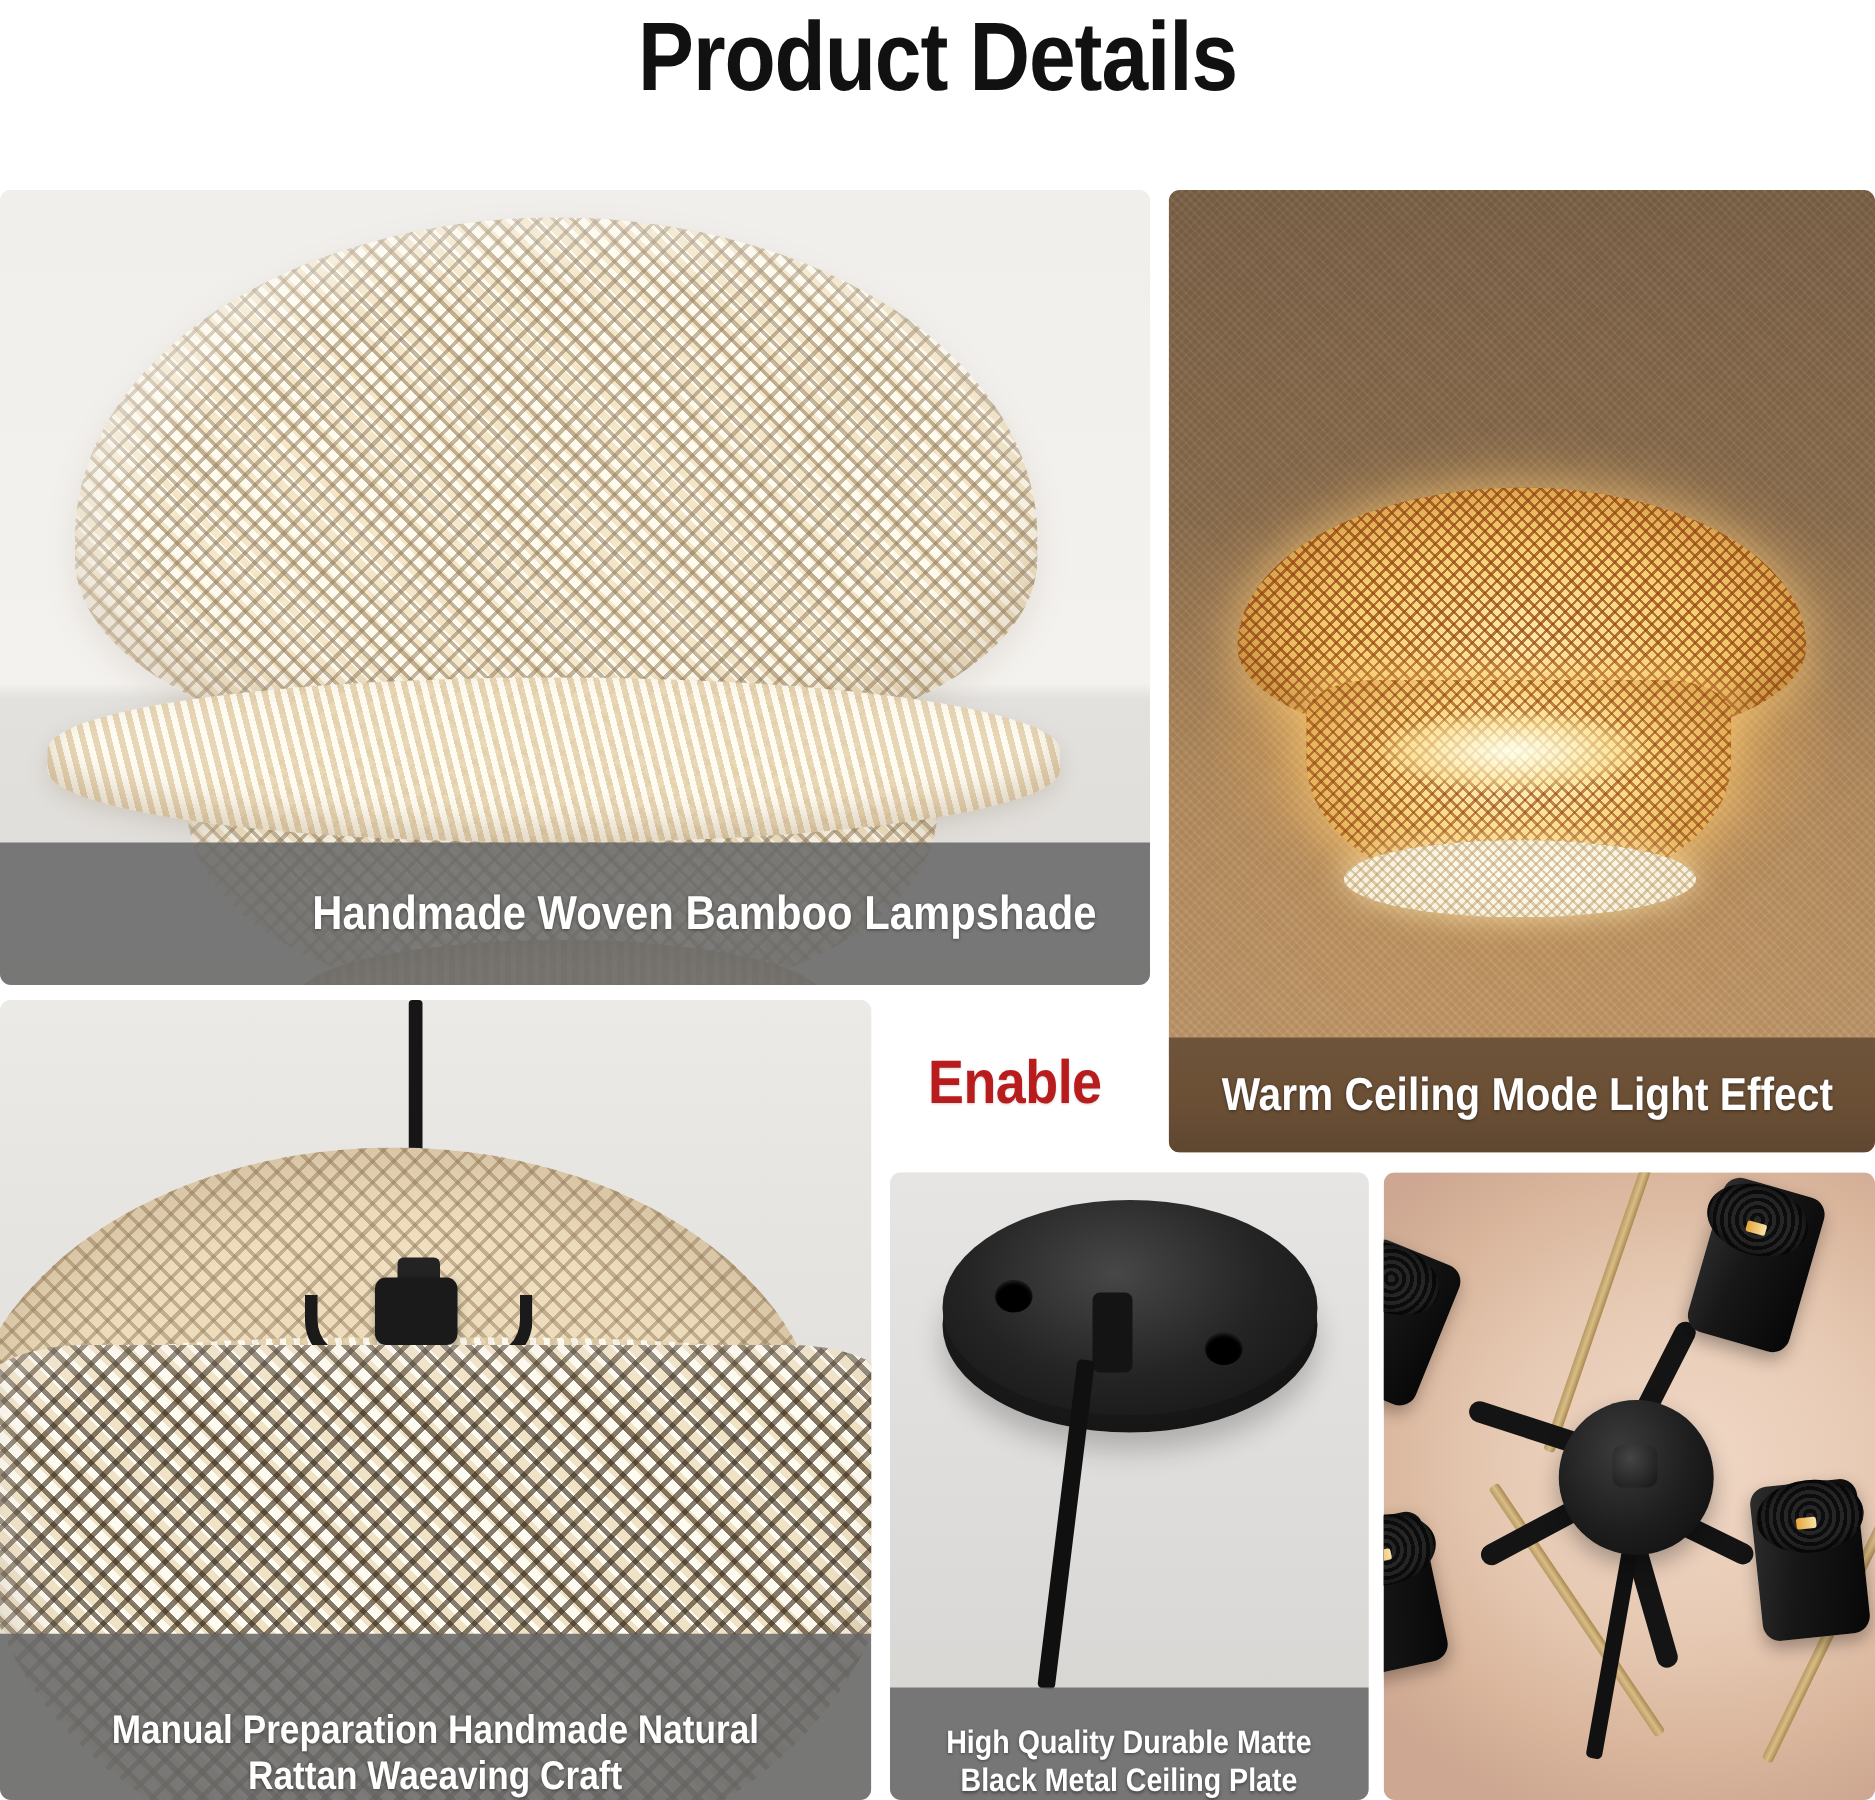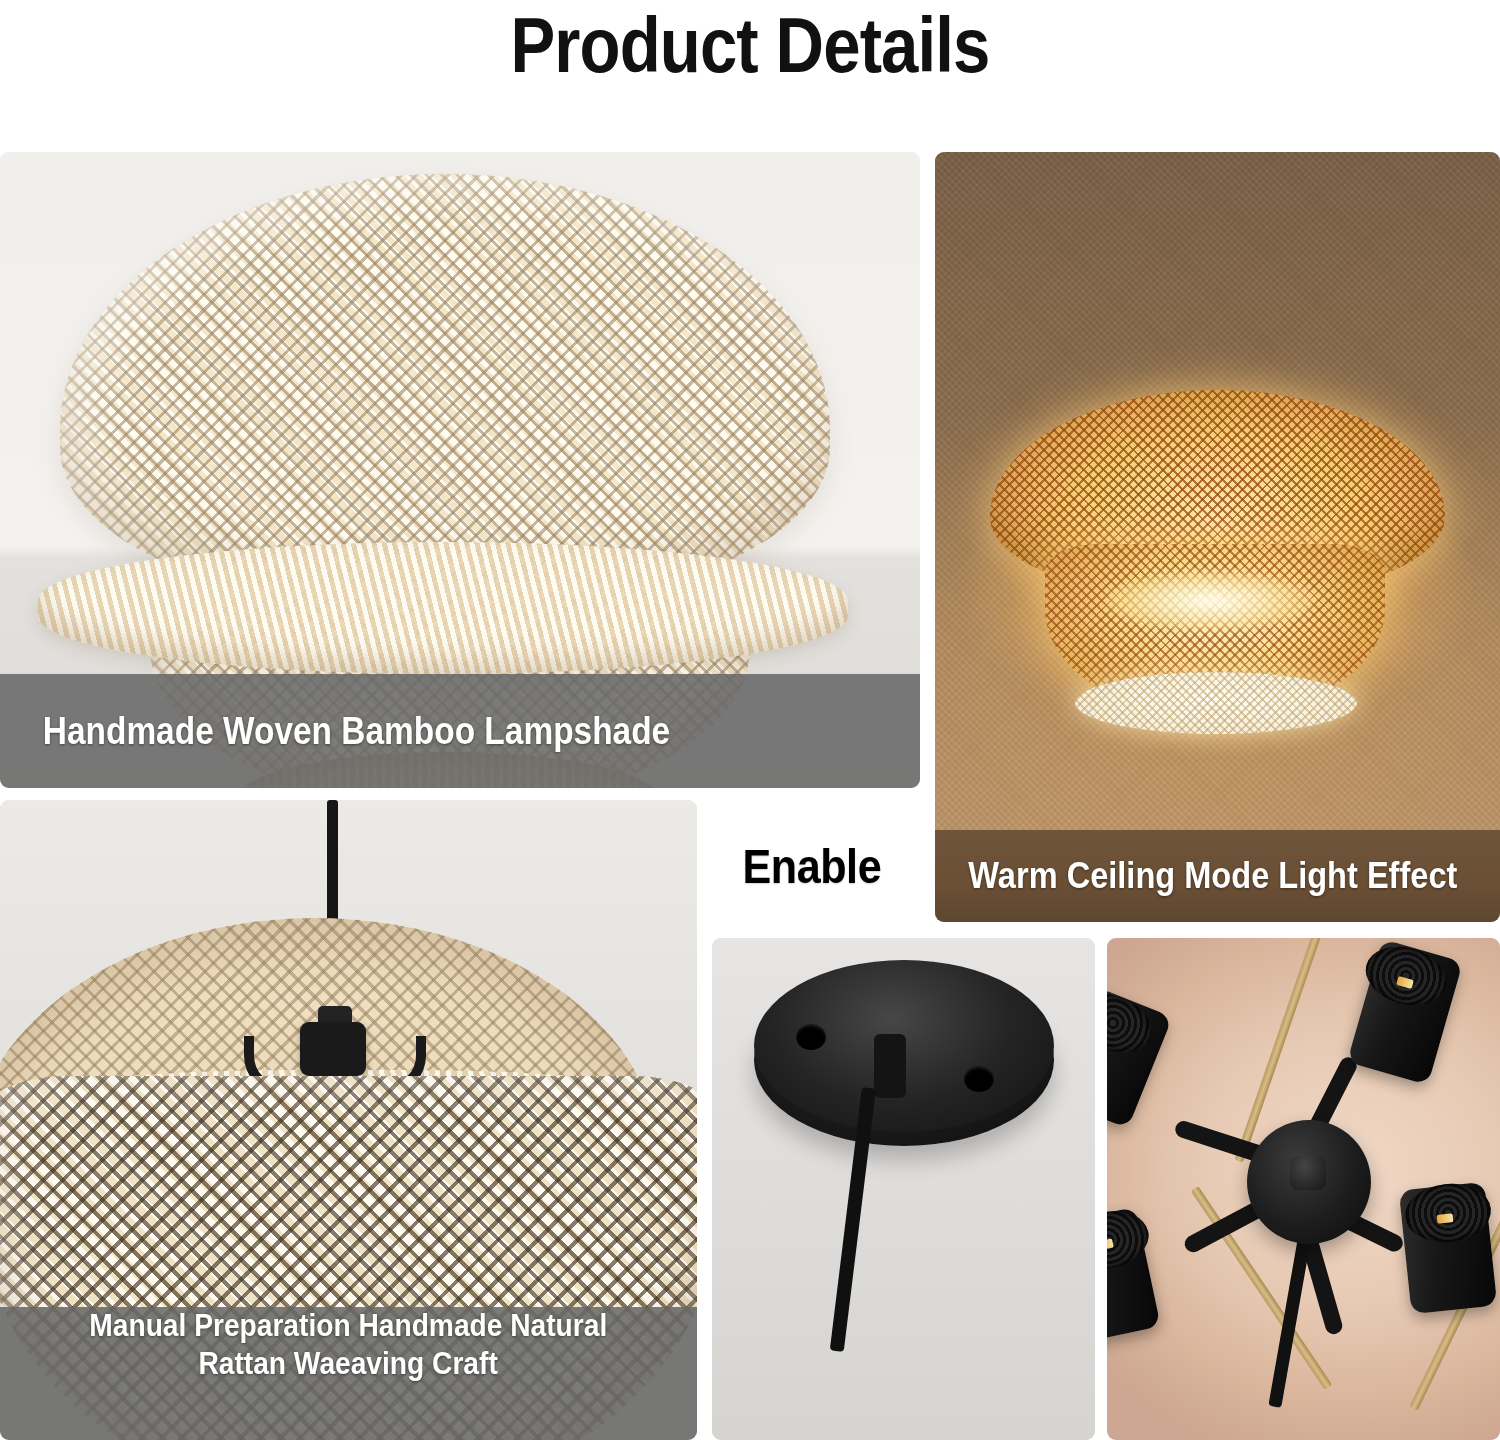--- a/index.html
+++ b/index.html
@@ -43,37 +43,37 @@
   }
 
   
   .caption {
     position: absolute;
     left: 0;
     right: 0;
     bottom: 0;
     display: flex;
     align-items: center;
-    justify-content: flex-start;
+    justify-content: flex-end;
     text-align: center;
     color: #ffffff;
     font-weight: 700;
     text-shadow: 0 1px 3px rgba(0,0,0,.45);
     font-family: "Liberation Sans", sans-serif;
   }
   .caption.gray  { background: rgba(105,105,105,.88); }
   .caption.brown { background: linear-gradient(180deg,#6e543a 0%, #6a4f35 60%, #5e4630 100%); }
   .caption span { transform: scaleX(0.88); display: inline-block; }
 
   
   .enable-label {
     position: absolute;
     font-size: 49px;
     font-weight: 700;
-    color: #000000;
+    color: #b91c1c;
     letter-spacing: -0.5px;
     text-shadow: 0 1px 2px rgba(0,0,0,.18);
     font-family: "Liberation Sans", sans-serif;
   }
   .enable-label span { transform: scaleX(0.88); display: inline-block; }
 
   
   .p1 .bg {
     position: absolute; inset: 0;
     background:
@@ -406,20 +406,24 @@
 
 <div class="panel p4" style="left:712px; top:938px; width:383px; height:502px;">
   <div class="photo">
     <div class="bg"></div>
     <div class="plate"></div>
     <div class="plate-rim"></div>
     <div class="plate-hole h1"></div>
     <div class="plate-hole h2"></div>
     <div class="plate-stem"></div>
     <div class="plate-cord"></div>
+  </div>
+  <div class="caption gray" style="height:90px; font-size:26px; line-height:1.2; flex-direction:column;">
+    <span>High Quality Durable Matte</span>
+    <span>Black Metal Ceiling Plate</span>
   </div>
 </div>
 
 <div class="panel p5" style="left:1107px; top:938px; width:393px; height:502px;">
   <div class="photo">
     <div class="bg"></div>
     <div class="brass b1"></div>
     <div class="brass b2"></div>
     <div class="brass b3"></div>
     <div class="arm a1"></div>

